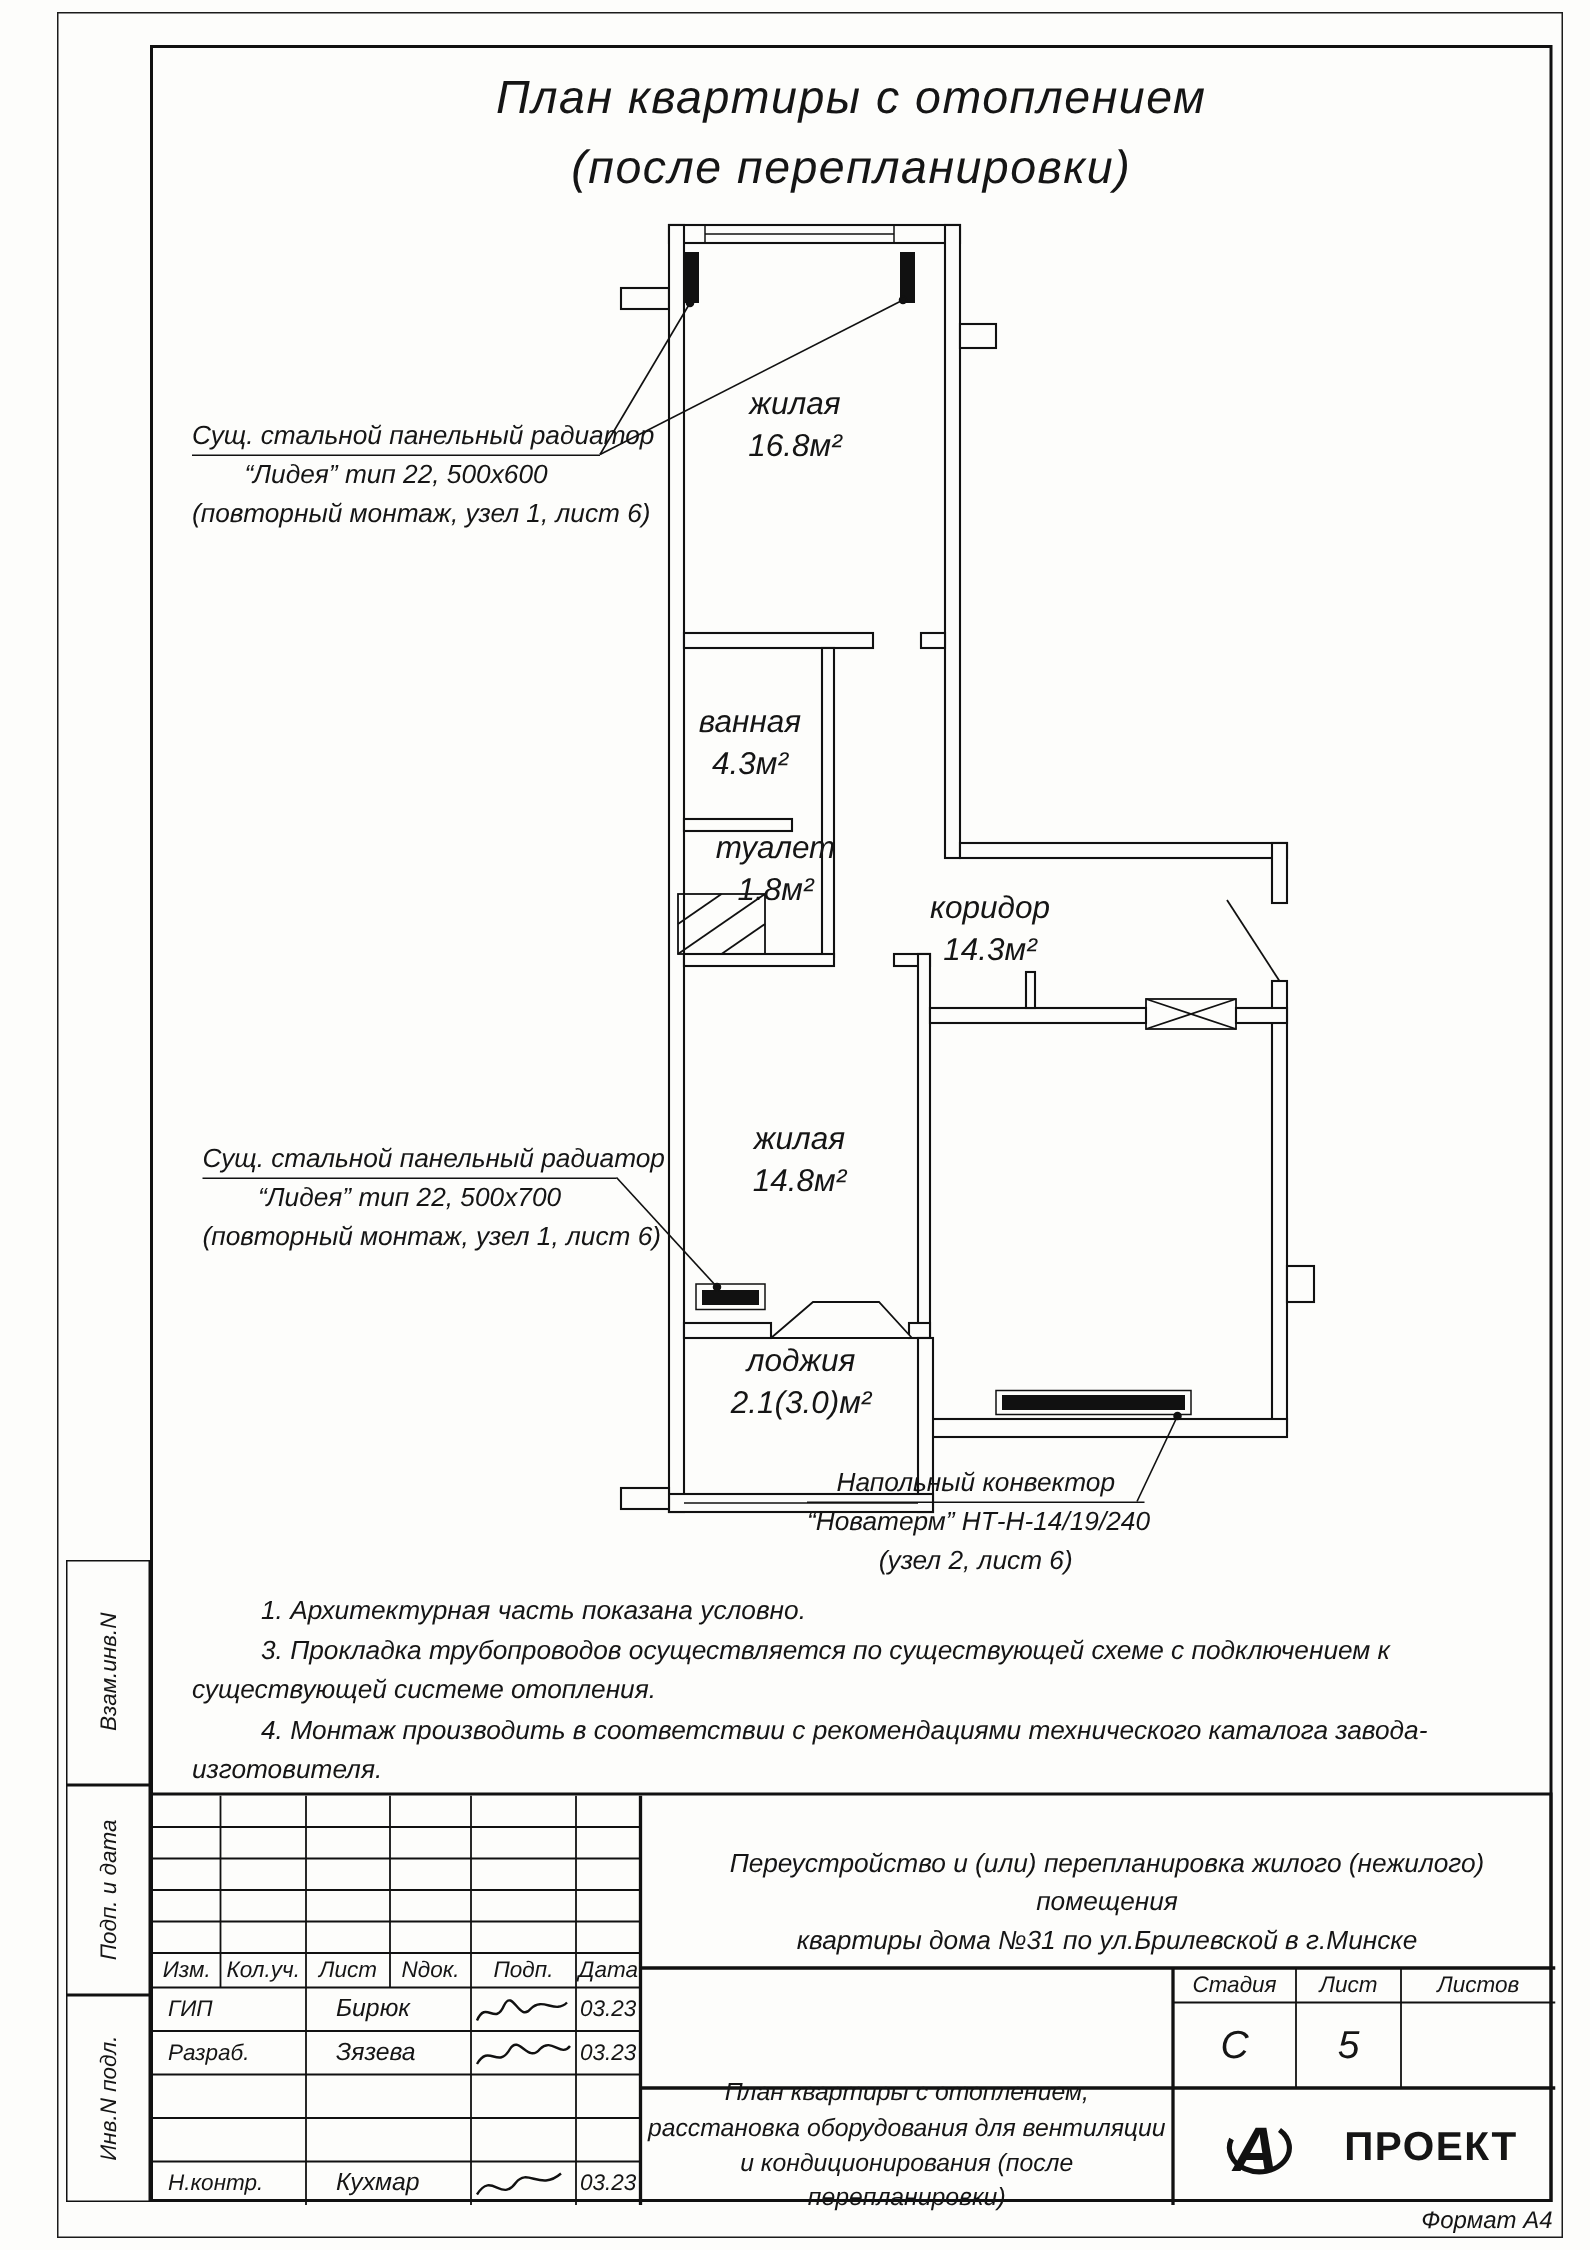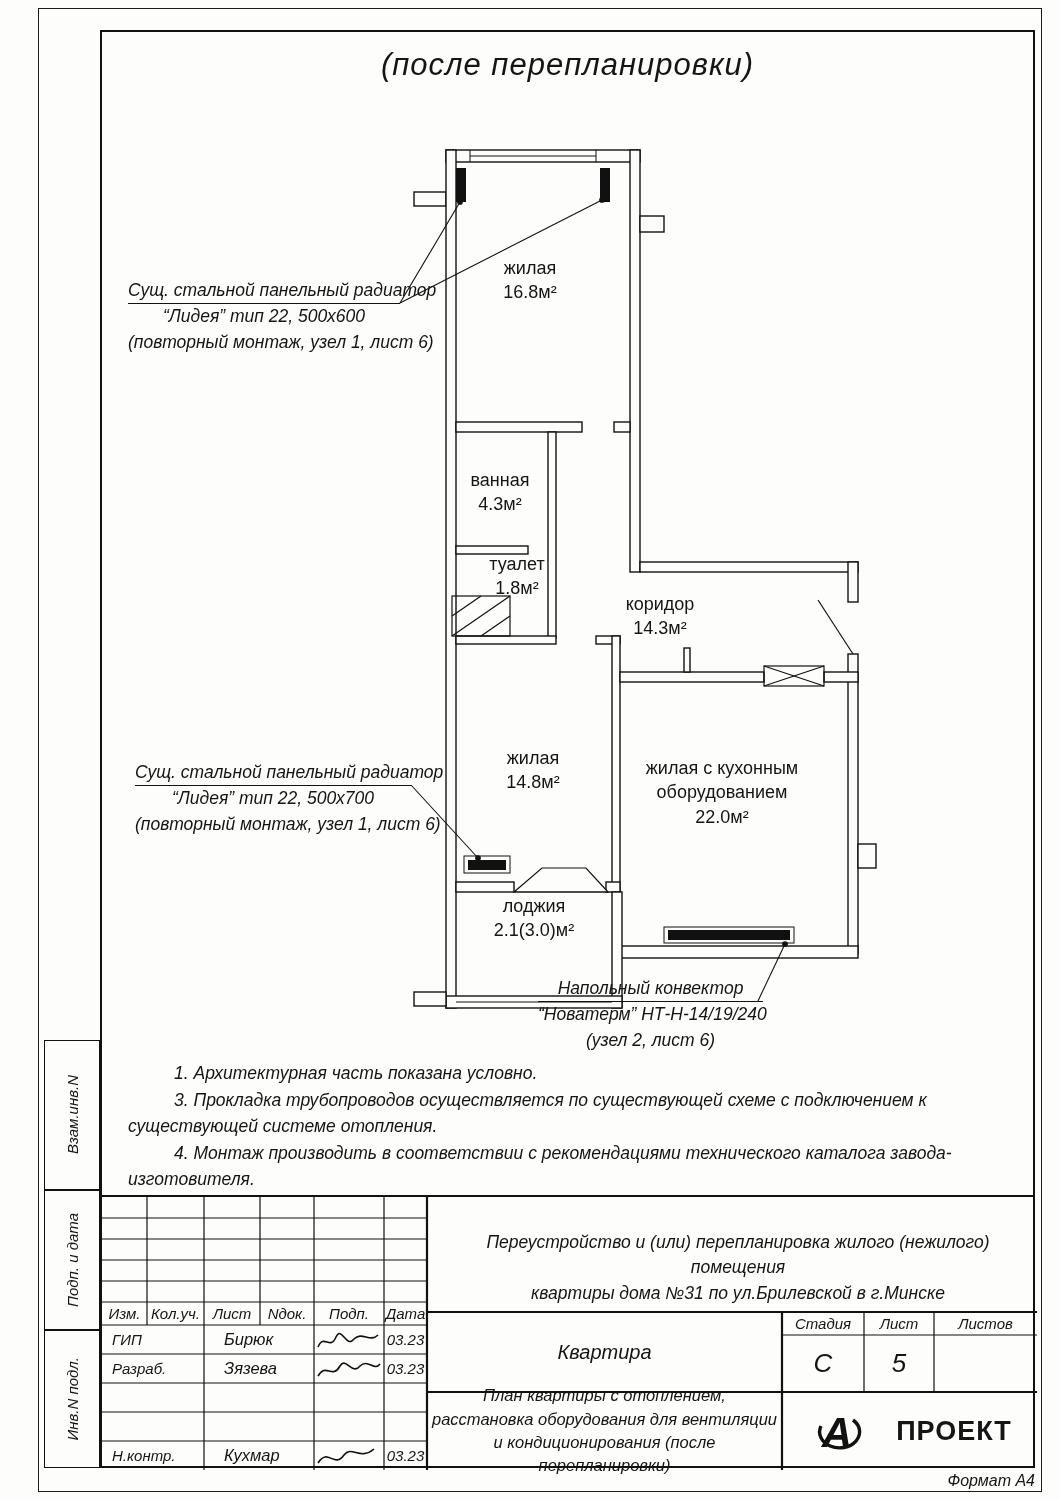--- a/index.html
+++ b/index.html
@@ -10,21 +10,21 @@
   }
   .outer-border { position:absolute; left:38px; top:8px; width:1004px; height:1484px; border:1.5px solid #1b1b1b; }
   .frame { position:absolute; left:100px; top:30px; width:935px; height:1438px; border:2px solid #111; }
 
   .sheet-title { position:absolute; left:100px; top:42px; width:935px; text-align:center;
     font-style:italic; font-size:31px; line-height:1.5; letter-spacing:1px; }
 
   .plan-svg { position:absolute; left:0; top:0; }
 
   .room-label { position:absolute; transform:translateX(-50%); text-align:center;
-    font-size:18px; line-height:1.35; white-space:nowrap; }
+    font-style:italic; font-size:21px; line-height:1.35; white-space:nowrap; }
 
   .callout { position:absolute; text-align:center; font-style:italic; font-size:17.5px; line-height:1.45; }
   .callout > div { white-space:nowrap; }
   .callout .underline { border-bottom:1.3px solid #111;text-align:center; }
 
   .notes { position:absolute; left:128px; top:1060px; width:894px;
     font-style:italic; font-size:17.5px; line-height:1.52; }
   .notes p { text-indent:46px; margin:0; }
 
   .side-cell { position:absolute; left:44px; width:56px; border:1.5px solid #111;
@@ -49,20 +49,21 @@
 </style>
 </head>
 <body>
 
 <div class="sheet">
 
   <div class="outer-border"></div>
   <div class="frame"></div>
 
   <div class="sheet-title">
+    <div>План квартиры с отоплением</div>
     <div>(после перепланировки)</div>
   </div>
 
   <svg class="plan-svg" width="1060" height="1500" viewBox="0 0 1060 1500">
 
     <g fill="#fdfdfb" stroke="#111" stroke-width="1.4">
       <rect x="446" y="150" width="194" height="12"></rect>
       <rect x="414" y="192" width="32" height="14"></rect>
       <rect x="446" y="150" width="10" height="858"></rect>
       <rect x="630" y="150" width="10" height="422"></rect>
@@ -142,25 +143,20 @@
     <div>туалет</div>
     <div>1.8м²</div>
   </div>
   <div class="room-label" style="left:660px;top:592px">
     <div>коридор</div>
     <div>14.3м²</div>
   </div>
   <div class="room-label" style="left:533px;top:746px">
     <div>жилая</div>
     <div>14.8м²</div>
-  </div>
-  <div class="room-label" style="left:722px;top:756px">
-    <div>жилая с кухонным</div>
-    <div>оборудованием</div>
-    <div>22.0м²</div>
   </div>
   <div class="room-label" style="left:534px;top:894px">
     <div>лоджия</div>
     <div>2.1(3.0)м²</div>
   </div>
 
   <div class="callout" style="left:128px;top:278px;width:272px">
     <div class="underline">Сущ. стальной панельный радиатор</div>
     <div>“Лидея” тип 22, 500х600</div>
     <div>(повторный монтаж, узел 1, лист 6)</div>
@@ -244,21 +240,20 @@
 
     <div class="cell left" style="left:0;top:244px;width:102px;height:29px">Н.контр.</div>
     <div class="cell left name" style="left:102px;top:244px;width:110px;height:29px">Кухмар</div>
     <div class="cell" style="left:282px;top:244px;width:43px;height:29px">03.23</div>
 
     <div class="cell project-cell" style="left:325px;top:0;width:610px;height:115px">
       <div>Переустройство и (или) перепланировка жилого (нежилого) помещения</div>
       <div>квартиры дома №31 по ул.Брилевской в г.Минске</div>
     </div>
 
-    <div class="cell object-cell" style="left:325px;top:115px;width:355px;height:80px">Квартира</div>
 
     <div class="cell" style="left:680px;top:115px;width:82px;height:23px">Стадия</div>
     <div class="cell" style="left:762px;top:115px;width:70px;height:23px">Лист</div>
     <div class="cell" style="left:832px;top:115px;width:103px;height:23px">Листов</div>
     <div class="cell big" style="left:680px;top:138px;width:82px;height:57px">С</div>
     <div class="cell big" style="left:762px;top:138px;width:70px;height:57px">5</div>
     <div class="cell big" style="left:832px;top:138px;width:103px;height:57px"></div>
 
     <div class="cell dtitle-cell" style="left:325px;top:195px;width:355px;height:78px">
       <div>План квартиры с отоплением,</div>

